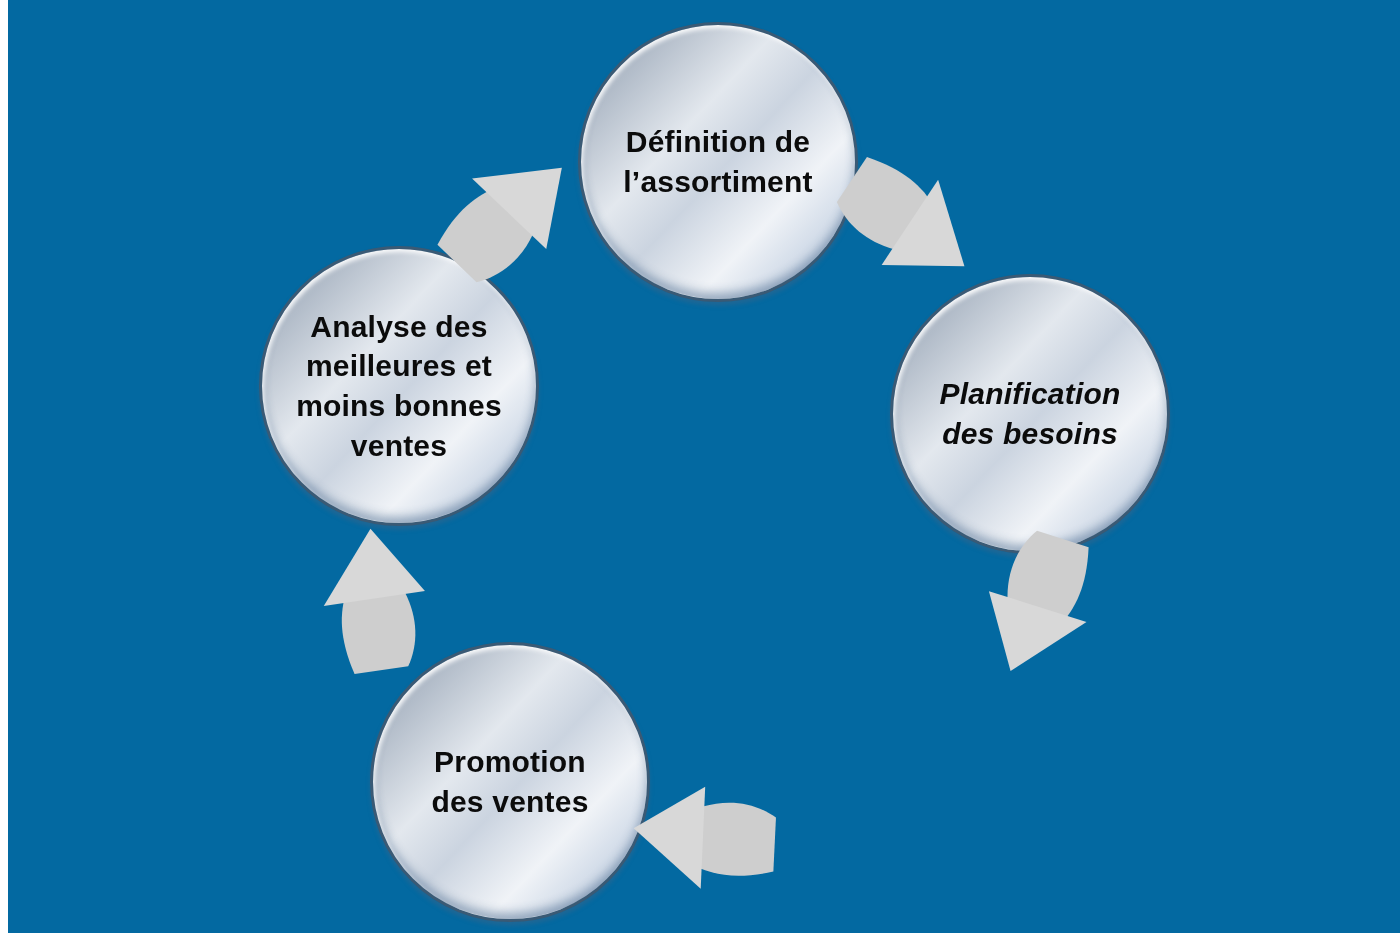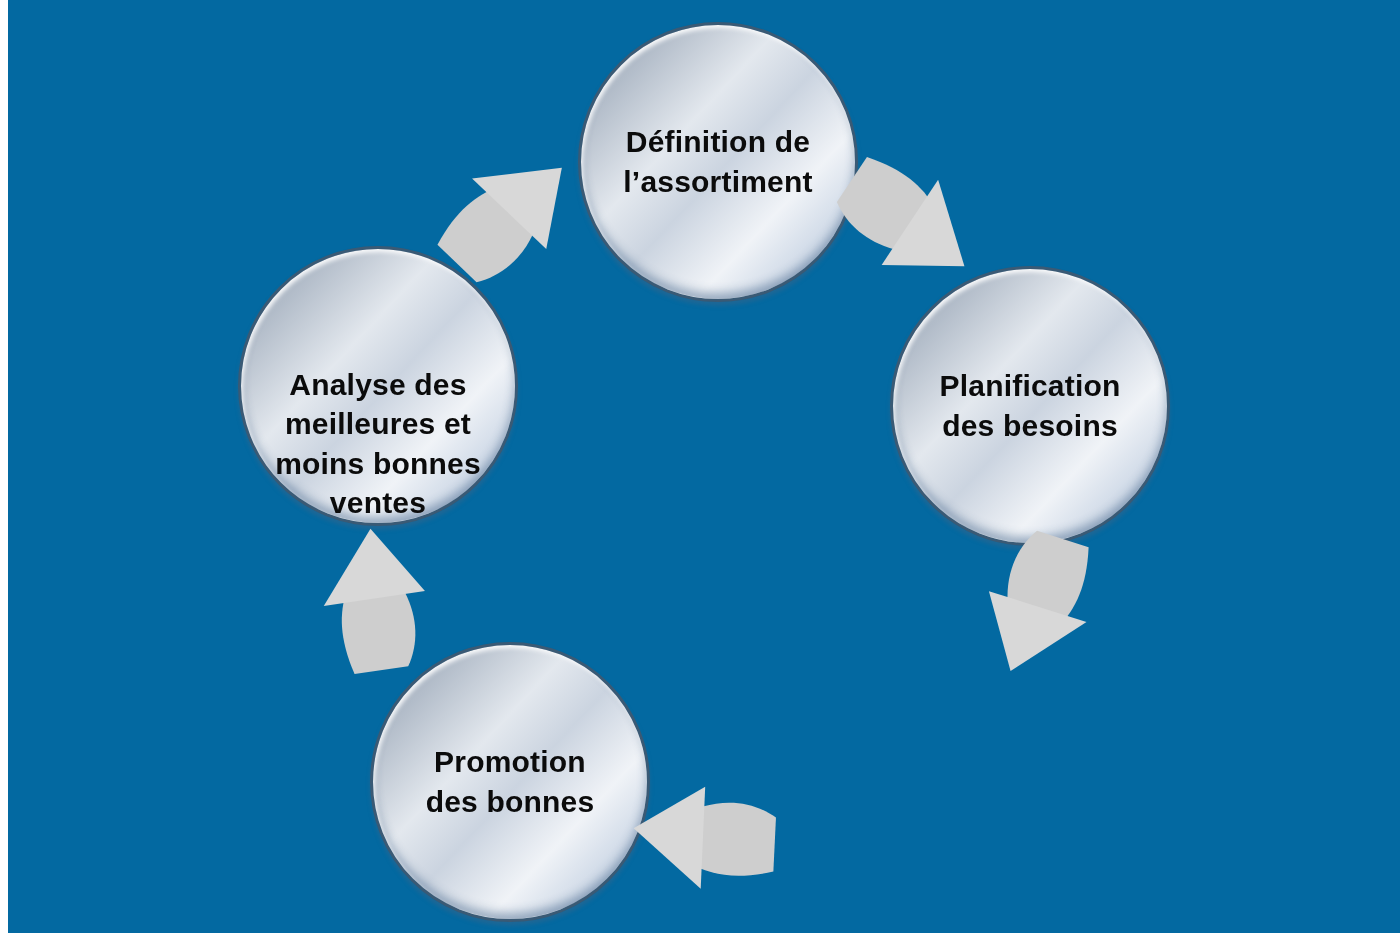--- a/index.html
+++ b/index.html
@@ -49,24 +49,24 @@
   }
   .arrow {
     position: absolute;
     width: 160px;
     height: 115px;
   }
   .arrow svg { display: block; width: 100%; height: 100%; }
 
   
   .node-1 { left: 570px; top: 22px;  }
-  .node-2 { left: 882px; top: 266px; }
+  .node-2 { left: 882px; top: 274px; font-style: italic; }
   .node-3 { left: 762px; top: 642px; }
   .node-4 { left: 362px; top: 642px; }
-  .node-5 { left: 230px; top: 246px; align-items: flex-end; }
+  .node-5 { left: 251px; top: 246px; }
 
   
   .arrow-5-1 { left: 420px; top: 158px; transform: rotate(-42deg); }  
   .arrow-1-2 { left: 820px; top: 164px; transform: rotate(38deg);  }  
   .arrow-2-3 { left: 950px; top: 547px; transform: rotate(112deg); }  
   .arrow-3-4 { left: 617px; top: 780px; transform: rotate(187deg); }  
   .arrow-4-5 { left: 287px; top: 543px; transform: rotate(266deg); }  
 </style>
 </head>
 <body>
@@ -79,21 +79,21 @@
   </div>
 
   <div class="node node-2">
     <span class="node-label">Planification
 des besoins</span>
   </div>
 
 
   <div class="node node-4">
     <span class="node-label">Promotion
-des bonnes</span>
+des ventes</span>
   </div>
 
   <div class="node node-5">
     <span class="node-label">Analyse des
 meilleures et
 moins bonnes
 ventes</span>
   </div>
 
   <div class="arrow arrow-5-1">

